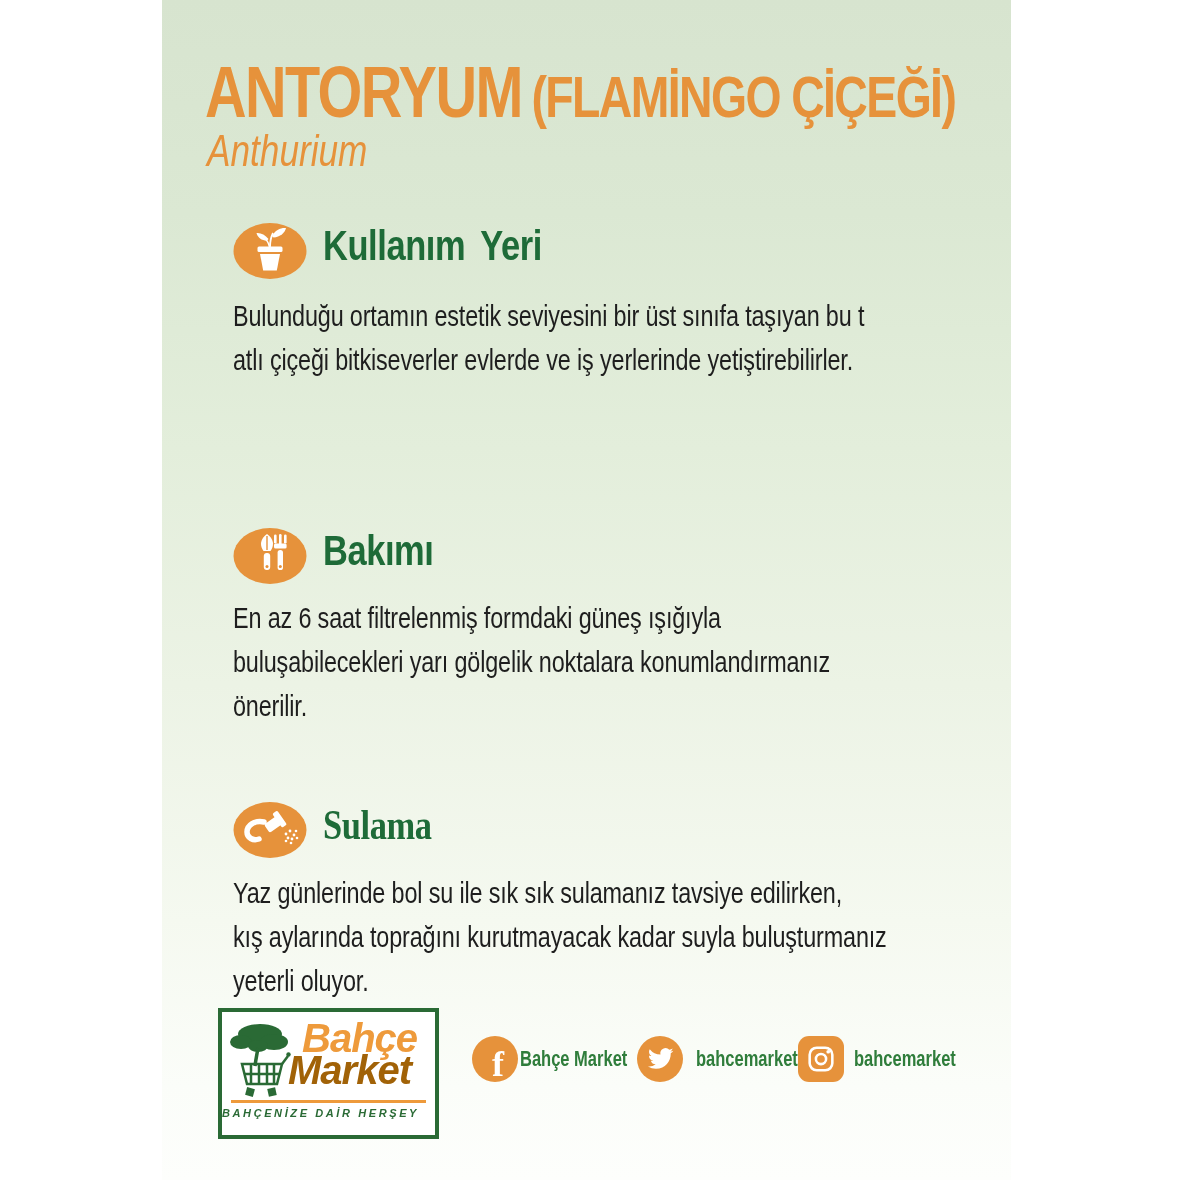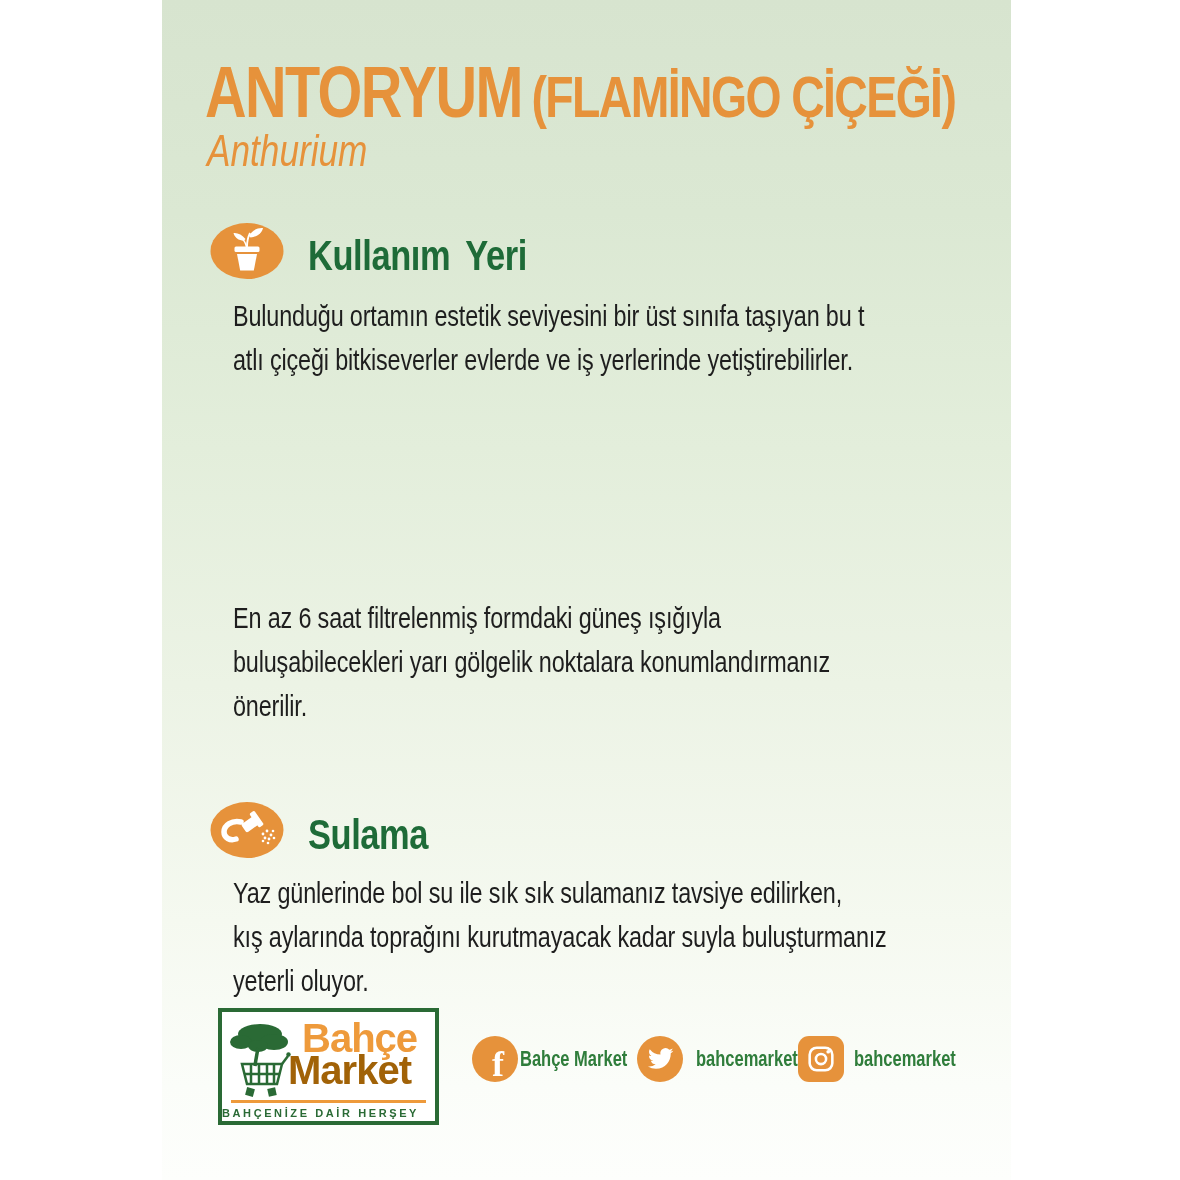--- a/index.html
+++ b/index.html
@@ -20,38 +20,38 @@
     transform:scaleX(0.80); transform-origin:0 0;
   }
   .title .main  { font-size:72px; }
   .title .paren { font-size:58px; margin-left:12px; }
   .subtitle {
     position:absolute; left:45px; top:126px; font-size:44px; font-style:italic;
     color:#e6923b; transform:scaleX(0.80); transform-origin:0 0; white-space:nowrap;
   }
 
   
-  .sec-head { position:absolute; left:48px; display:flex; align-items:flex-end; gap:24px; }
+  .sec-head { position:absolute; left:71px; display:flex; align-items:flex-start; gap:16px; }
   .sec-head svg { display:block; }
   .sec-title {
     font-size:42px; font-weight:bold; color:#1e6b38; letter-spacing:-0.5px; word-spacing:8px;
     white-space:nowrap; transform:scaleX(0.82); transform-origin:0 50%; display:inline-block;
   }
   .sec-body {
     position:absolute; left:71px; color:#1e1e1e; font-size:30px; line-height:44px;
     letter-spacing:-0.2px; transform:scaleX(0.78); transform-origin:0 0; white-space:nowrap;
   }
   .s1-head { top:222px; } .s1-body { top:294px; }
   .s2-head { top:527px; } .s2-body { top:596px; }
-  .s3-head { top:801px; } .s3-body { top:871px; }
+  .s3-head { top:801px;font-family:Liberation Serif, serif; } .s3-body { top:871px; }
 
   
   .logo-box {
-    position:absolute; left:56px; top:1008px; width:221px; height:117px;
-    background:#ffffff; border:4px solid #2a6a35;
+    position:absolute; left:56px; top:1008px; width:221px; height:131px;
+    background:#ffffff; border:4px solid #2a6a35;font-style:italic;
   }
   .logo-tree { position:absolute; left:4px; top:8px; }
   .logo-word1 {
     position:absolute; left:80px; top:10px; font-size:40px; line-height:32px; font-weight:bold;
     color:#ee9a3b; letter-spacing:-1px; white-space:nowrap;
   }
   .logo-word2 {
     position:absolute; left:66px; top:42px; font-size:40px; line-height:32px; font-weight:bold;
     color:#a16207; letter-spacing:-1px; white-space:nowrap;
   }
@@ -100,20 +100,38 @@
         <rect x="24.5" y="24.5" width="25" height="5.5" rx="1.5" fill="#fff"></rect>
         <path d="M27 32 h20 l-3.2 16.5 h-13.6 Z" fill="#fff"></path>
       </svg>
       <span class="sec-title">Kullanım Yeri</span>
     </div>
     <div class="sec-body s1-body">
       <div>Bulunduğu ortamın estetik seviyesini bir üst sınıfa taşıyan bu t</div>
       <div>atlı çiçeği bitkiseverler evlerde ve iş yerlerinde yetiştirebilirler.</div>
     </div>
 
+    <div class="sec-head s2-head">
+      <svg width="74" height="58" viewBox="0 0 74 58">
+        <ellipse cx="37" cy="29" rx="36.5" ry="28" fill="#e6923b"></ellipse>
+        <g fill="#fff">
+          <path d="M34 7 C37 9 39.5 12 40 16 C40.2 19 39 22 37.5 24 H30.5 C29 22 27.8 19 28 16 C28.5 12 31 9 34 7 Z"></path>
+          <rect x="30.8" y="26" width="6.4" height="17" rx="3"></rect>
+          <rect x="41" y="7.5" width="2.6" height="9" rx="1.3"></rect>
+          <rect x="46" y="7" width="2.6" height="11" rx="1.3"></rect>
+          <rect x="51" y="7.5" width="2.6" height="9" rx="1.3"></rect>
+          <rect x="41" y="16.5" width="12.6" height="5" rx="1.5"></rect>
+          <rect x="44.6" y="23" width="5.4" height="20" rx="2.6"></rect>
+        </g>
+        <line x1="34" y1="9" x2="34" y2="23" stroke="#e6923b" stroke-width="1.4"></line>
+        <circle cx="34" cy="39.5" r="1.5" fill="#e6923b"></circle>
+        <circle cx="47.3" cy="39.5" r="1.5" fill="#e6923b"></circle>
+      </svg>
+      <span class="sec-title">Bakımı</span>
+    </div>
     <div class="sec-body s2-body">
       <div>En az 6 saat filtrelenmiş formdaki güneş ışığıyla</div>
       <div>buluşabilecekleri yarı gölgelik noktalara konumlandırmanız</div>
       <div>önerilir.</div>
     </div>
 
     <div class="sec-head s3-head">
       <svg width="74" height="58" viewBox="0 0 74 58">
         <ellipse cx="37" cy="29" rx="36.5" ry="28" fill="#e6923b"></ellipse>
         <path d="M31 21 C22 19 14 24 14 31 C14 37 20 40 26 38" stroke="#fff" stroke-width="5.5" fill="none" stroke-linecap="round"></path>

